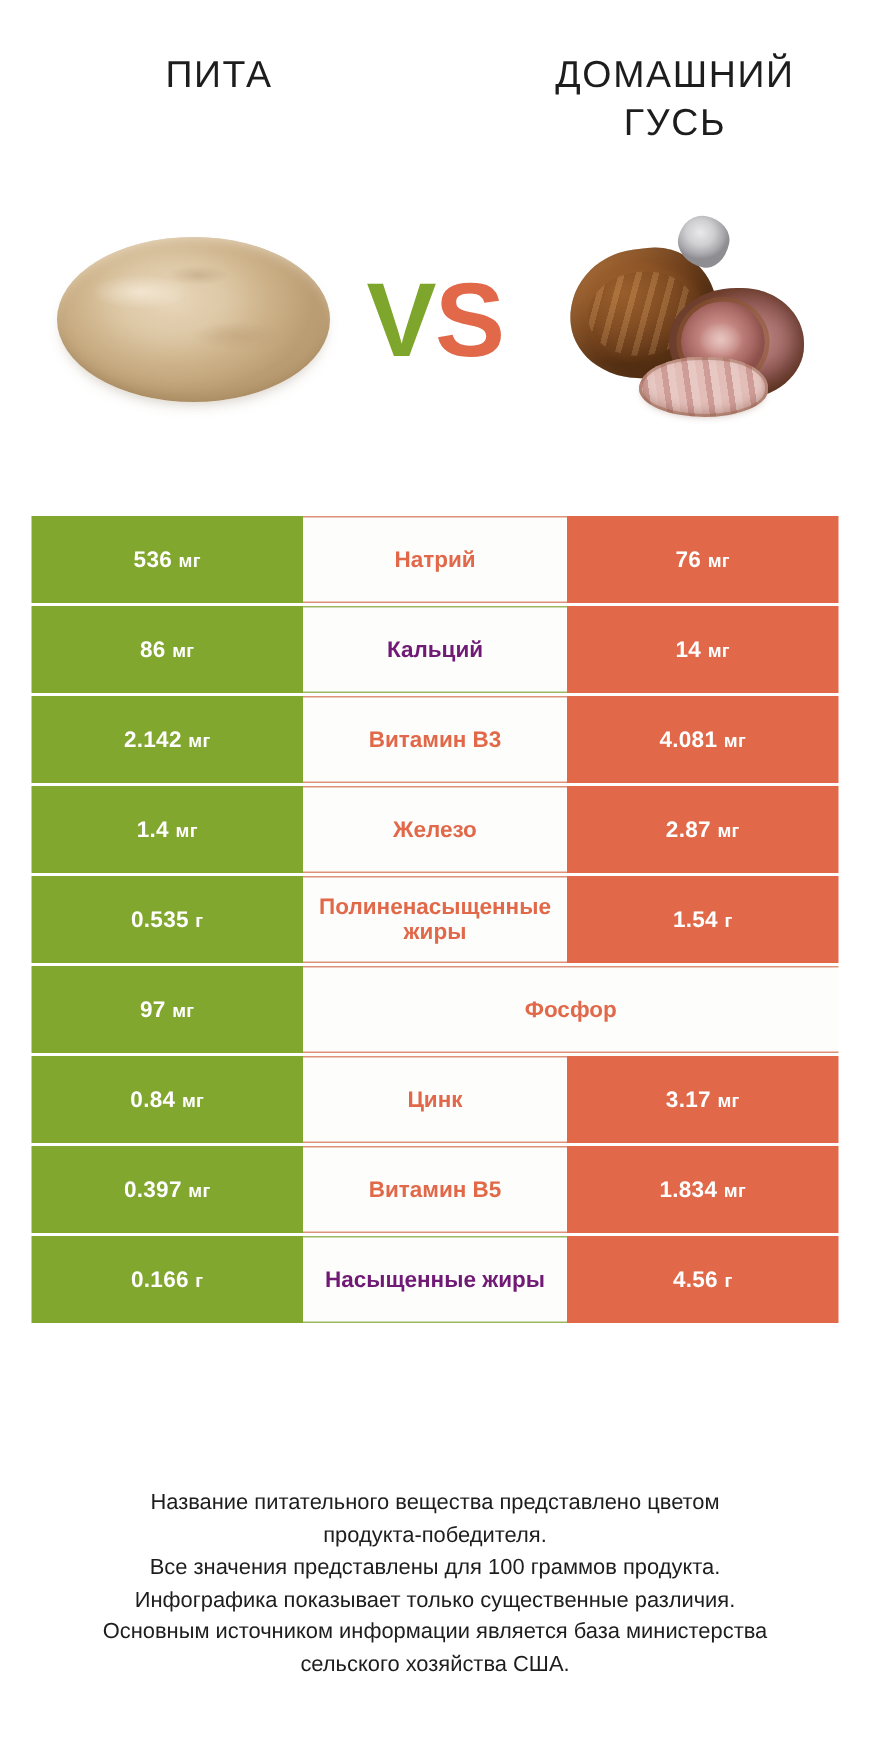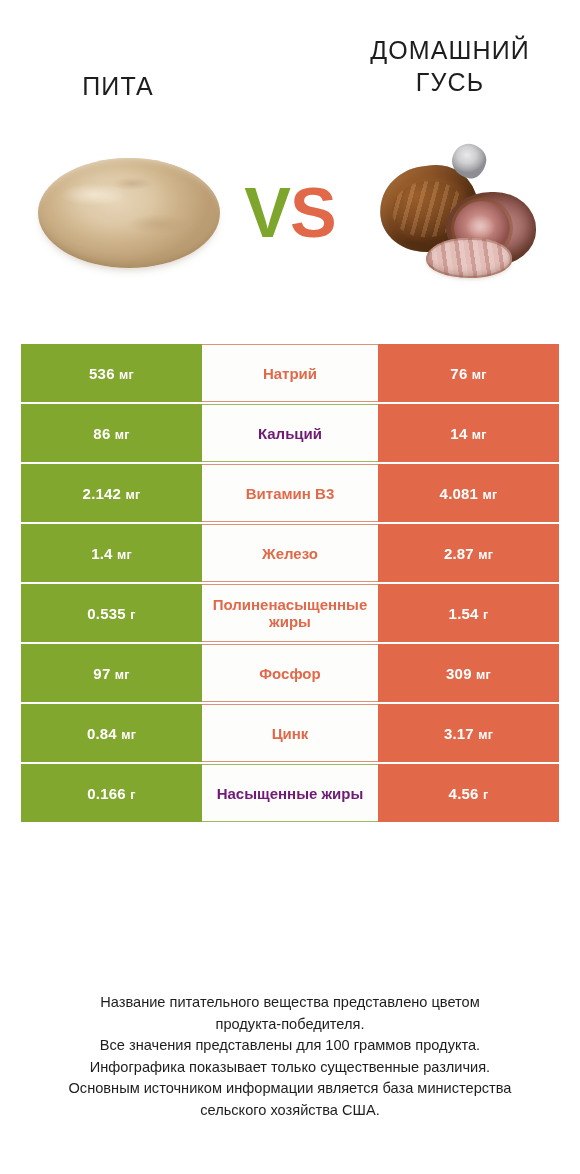--- a/index.html
+++ b/index.html
@@ -27,21 +27,21 @@
   .title {
     position: absolute;
     top: 34px;
     font-size: 25px;
     font-weight: 400;
     letter-spacing: 1.1px;
     line-height: 32px;
     text-align: center;
     color: #1d1d1d;
   }
-  .title-left  { left: 8px;  width: 220px; margin-top: 36px; }
+  .title-left  { left: 36px;  width: 220px; }
   .title-right { left: 340px; width: 220px; }
 
   
   .product-img {
     position: absolute;
   }
 
   
   .pita-wrap {
     left: 34px;
@@ -350,33 +350,41 @@
         <span>1.54 <span class="unit">г</span></span>
       </div>
     </div>
     <div class="row">
       <div class="cell cell-left">
         <span>97 <span class="unit">мг</span></span>
       </div>
       <div class="cell cell-mid win-orange">
         <span>Фосфор</span>
       </div>
-      <div class="cell cell-right">
-        <span>309 <span class="unit">мг</span></span>
-      </div>
     </div>
     <div class="row">
       <div class="cell cell-left">
         <span>0.84 <span class="unit">мг</span></span>
       </div>
       <div class="cell cell-mid win-orange">
         <span>Цинк</span>
       </div>
       <div class="cell cell-right">
         <span>3.17 <span class="unit">мг</span></span>
+      </div>
+    </div>
+    <div class="row">
+      <div class="cell cell-left">
+        <span>0.397 <span class="unit">мг</span></span>
+      </div>
+      <div class="cell cell-mid win-orange">
+        <span>Витамин B5</span>
+      </div>
+      <div class="cell cell-right">
+        <span>1.834 <span class="unit">мг</span></span>
       </div>
     </div>
     <div class="row">
       <div class="cell cell-left">
         <span>0.166 <span class="unit">г</span></span>
       </div>
       <div class="cell cell-mid win-green">
         <span>Насыщенные жиры</span>
       </div>
       <div class="cell cell-right">

